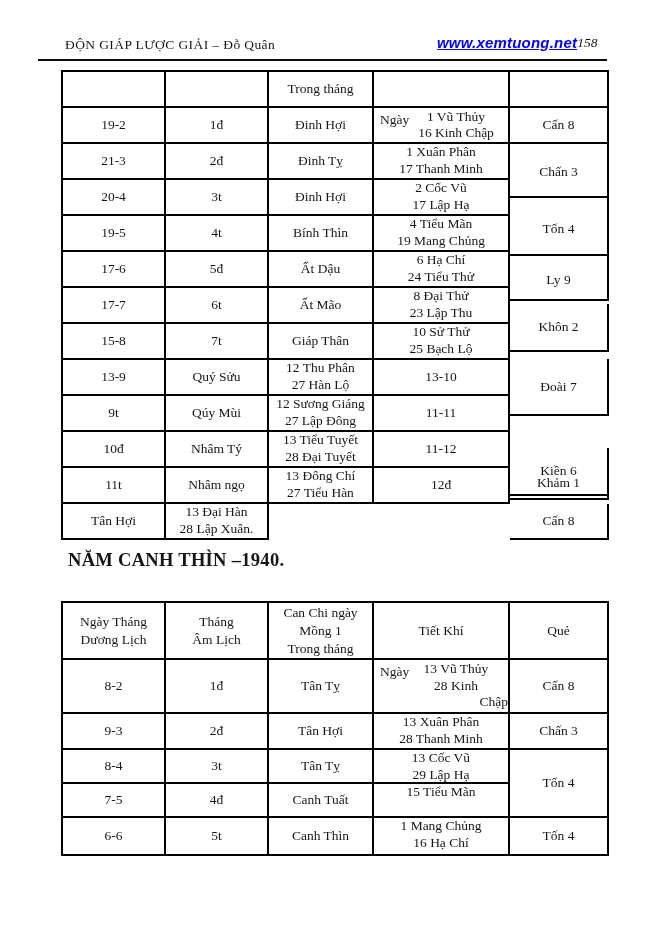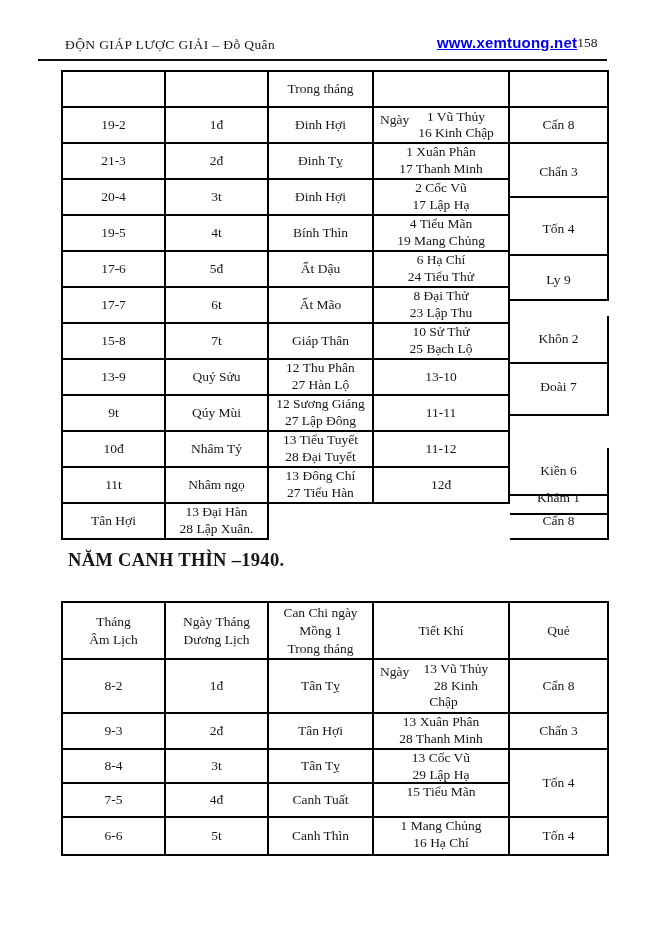--- a/index.html
+++ b/index.html
@@ -5,21 +5,21 @@
   * { margin:0; padding:0; box-sizing:border-box; }
   html,body { background:#ffffff; }
   body {
     width:669px; height:947px; position:relative;
     font-family:"Liberation Serif", serif; color:#161616;
     overflow:hidden;
   }
 
   
   .doc-title { position:absolute; left:65px; top:37px; font-size:13.5px; letter-spacing:.4px; }
-  .hdr-right { position:absolute; left:437px; top:34px; white-space:nowrap; }
+  .hdr-right { position:absolute; left:437px; top:34px; white-space:nowrap;font-style:italic; }
   .site-link {
     font-family:"Liberation Sans", sans-serif; font-weight:bold; font-size:15px;
     color:#0000EE; text-decoration:underline; letter-spacing:.2px;
   }
   .page-num { font-size:13.5px; color:#161616; vertical-align:1px; }
   .hdr-rule { position:absolute; left:38px; top:59px; width:569px; height:2px; background:#0d0d0d; }
 
   
   .c {
     border-right:2px solid #000; border-bottom:2px solid #000;
@@ -42,39 +42,39 @@
   .t1 .q {
     position:absolute; left:447px; width:99px;
     border-right:2px solid #000; border-bottom:2px solid #000;
     display:flex; justify-content:center; align-items:center;
     font-size:13.5px; text-align:center;
   }
   .q0{top:0;height:36px} .q1{top:36px;height:36px}
   .q2{top:72px;height:54px;align-items:flex-start;padding-top:4px}
   .q3{top:126px;height:58px;align-items:flex-start;padding-top:5px}
   .q4{top:184px;height:45px;align-items:flex-start;padding-top:5px}
-  .q5{top:244px;height:48px;align-items:flex-start;padding-top:0}
+  .q5{top:232px;height:48px;align-items:flex-start;padding-top:0}
   .q6{top:287px;height:57px} .q7{top:376px;height:48px}
-  .q8{top:411px;height:32px} .q9{top:432px;height:36px}
+  .q8{top:396px;height:32px} .q9{top:432px;height:36px}
 
   
   .year-heading { position:absolute; left:68px; top:550px; font-size:18.5px; font-weight:bold; letter-spacing:.3px; }
 
   
   .t2 {
     position:absolute; left:61px; top:601px; width:548px; height:255px;
     border-top:2px solid #000; border-left:2px solid #000;
     display:grid; grid-template-columns:103px 103px 105px 136px 99px;
     grid-template-rows:57px 54px 36px 34px 34px 38px;
   }
   .t2 .hcell { white-space:pre-line; line-height:18px; }
   .t2 .qspan { grid-column:5; grid-row:4 / 6; }
   .t2r0 { flex-direction:column; justify-content:center; align-items:stretch; }
   .t2r0 .tiet { display:block; text-align:center; padding-left:30px; }
-  .t2r0 .tail { display:block; text-align:center; padding-left:5px; line-height:16.5px; font-size:13.5px; }
+  .t2r0 .tail { display:block; text-align:right; padding-left:5px; line-height:16.5px; font-size:13.5px; }
 </style>
 </head>
 <body>
 
 <div class="doc-title">ĐỘN GIÁP LƯỢC GIẢI – Đỗ Quân</div>
 <div class="hdr-right"><a class="site-link" href="#">www.xemtuong.net</a><span class="page-num">158</span></div>
 <div class="hdr-rule"></div>
 
 <div class="t1">
 
@@ -165,24 +165,24 @@
   <div class="q q6">Đoài 7</div>
   <div class="q q7">Kiền 6</div>
   <div class="q q8">Khảm 1</div>
   <div class="q q9">Cấn 8</div>
 </div>
 
 <div class="year-heading">NĂM CANH THÌN –1940.</div>
 
 <div class="t2">
 
+  <div class="c hcell">Ngày Tháng
+Dương Lịch</div>
   <div class="c hcell">Tháng
 Âm Lịch</div>
-  <div class="c hcell">Ngày Tháng
-Dương Lịch</div>
   <div class="c hcell">Can Chi ngày
 Mồng 1
 Trong tháng</div>
   <div class="c hcell">Tiết Khí</div>
   <div class="c hcell">Quẻ</div>
 
   <div class="c">8-2</div>
   <div class="c">1đ</div>
   <div class="c">Tân Tỵ</div>
   <div class="c tiet-cell t2r0">

